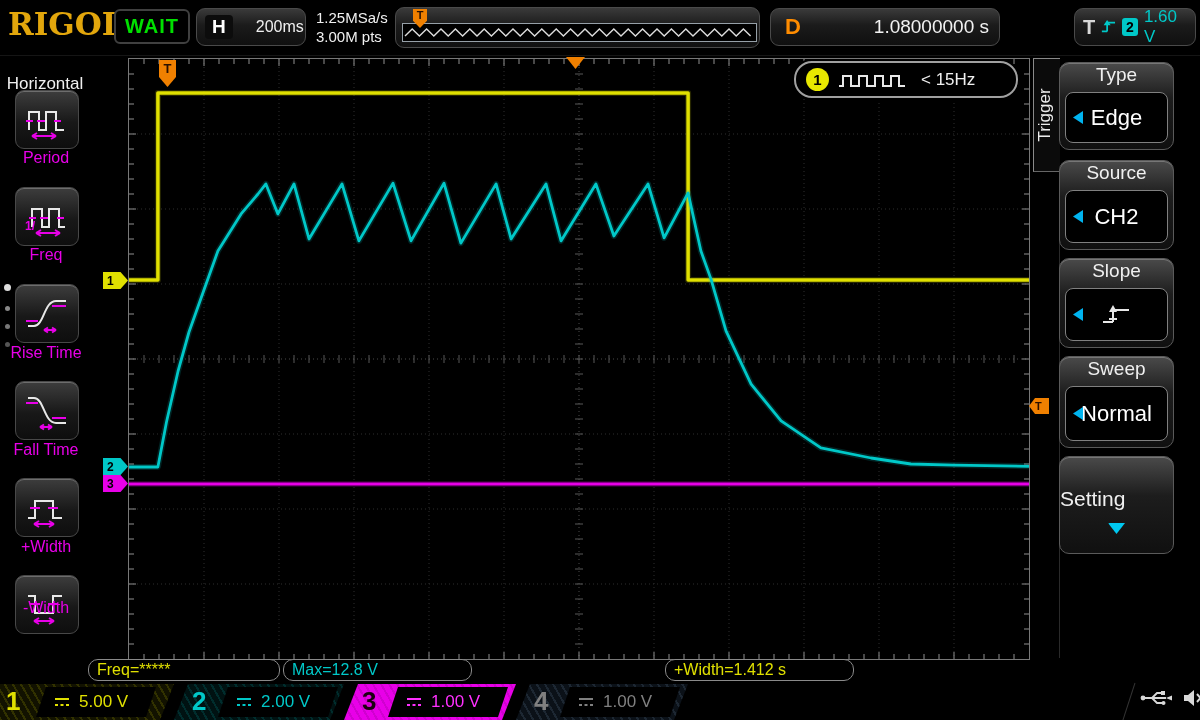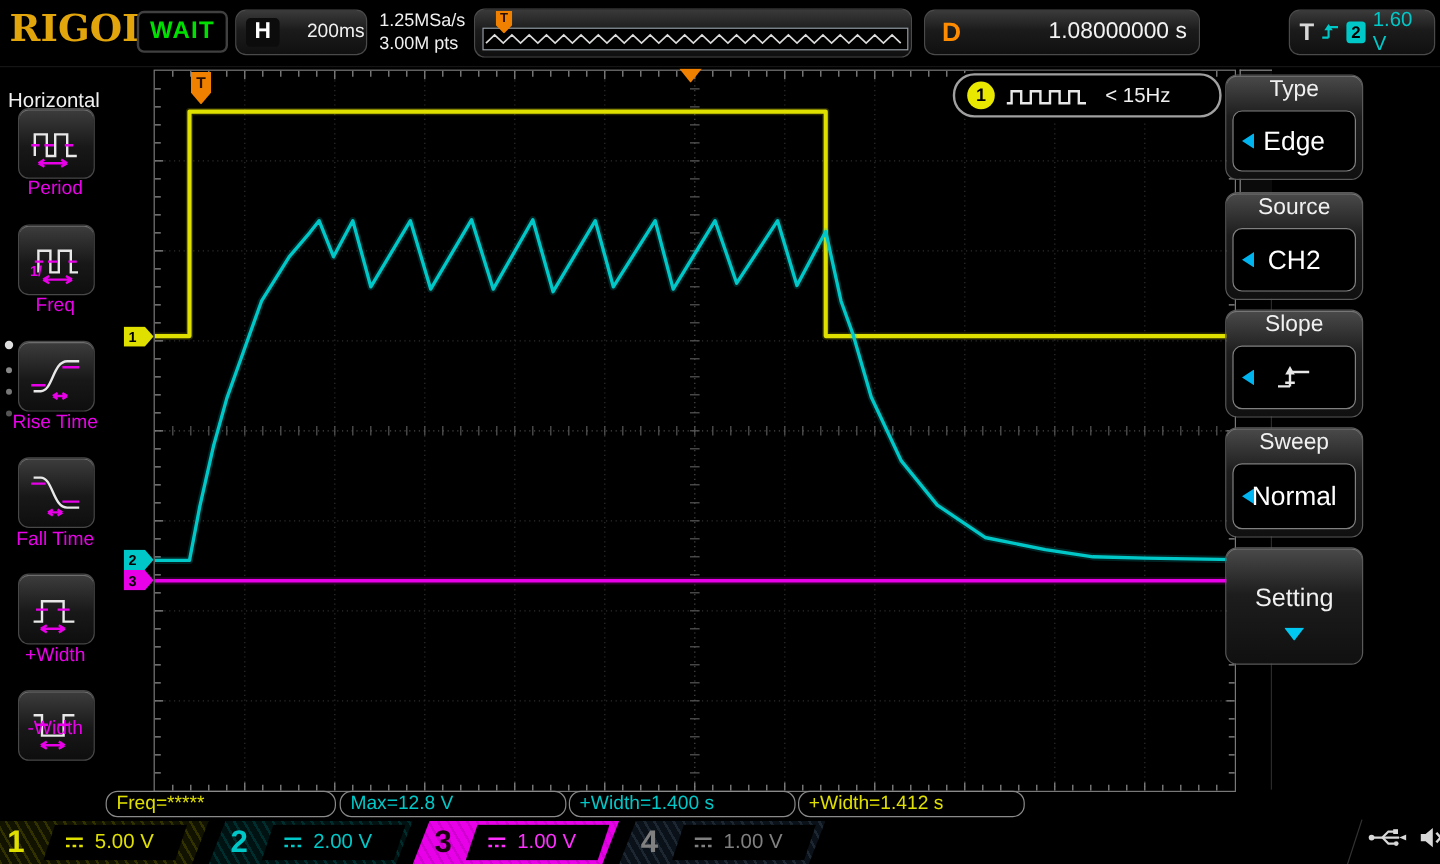--- a/index.html
+++ b/index.html
@@ -56,29 +56,29 @@
          padding:0 10px;box-sizing:border-box;box-shadow:0 0 0 2px #000;}
   .badge-ch{width:23px;height:23px;border-radius:50%;background:#e8e800;color:#000;font-weight:bold;
             font-size:15px;display:flex;align-items:center;justify-content:center;flex:none;}
   .badge-txt{color:#f0f0f0;font-size:17px;white-space:nowrap;}
   
   .rm-line{position:absolute;left:1059px;top:58px;width:1px;height:600px;background:#2a2a2a;}
   .rm-tab{position:absolute;left:1033px;top:58px;width:26px;height:112px;background:#0b0b0b;
           border-left:1px solid #8a8a8a;border-top:1px solid #8a8a8a;border-bottom:1px solid #666;}
   .rm-tab span{position:absolute;left:-43px;top:44px;width:112px;height:24px;text-align:center;
           color:#ececec;font-size:17px;transform:rotate(-90deg);white-space:nowrap;}
-  .rm-group{position:absolute;left:1021px;width:115px;border-radius:10px;
+  .rm-group{position:absolute;left:1059px;width:115px;border-radius:10px;
           background:linear-gradient(180deg,#4a4a4a,#1d1d1d 40%,#101010);border:1px solid #5a5a5a;
           box-shadow:inset 0 1px 0 rgba(255,255,255,.25);box-sizing:border-box;}
   .rm-head{height:27px;font-size:19px;color:#f0f0f0;text-align:center;padding-top:1px;}
   .rm-val{position:absolute;left:5px;right:5px;top:29px;bottom:6px;background:#000;border:1px solid #808080;
           border-radius:8px;display:flex;align-items:center;justify-content:center;font-size:22px;color:#fff;}
   .cyarrow{position:absolute;left:7px;width:10px;height:13px;background:#00b4f0;
           clip-path:polygon(100% 0,100% 100%,0 50%);}
-  .set-txt{position:absolute;top:30px;width:100%;text-align:center;color:#f0f0f0;font-size:21px;}
+  .set-txt{position:absolute;top:30px;width:100%;color:#f0f0f0;font-size:21px;}
   .dnarrow{position:absolute;left:50%;transform:translateX(-50%);top:66px;width:17px;height:11px;
           background:#00c8f0;clip-path:polygon(0 0,100% 0,50% 100%);}
   
   .meas{position:absolute;top:659px;height:22px;background:#000;border:1px solid #8a8a8a;border-radius:10px;
         font-size:16px;line-height:20px;padding-left:8px;box-sizing:border-box;white-space:nowrap;}
   
   .ch-block{position:absolute;top:684px;height:36px;}
   .ch-num{position:absolute;left:18px;top:2px;font-size:26px;font-weight:bold;line-height:30px;}
   .ch-inner{position:absolute;left:44px;top:3px;height:30px;width:120px;background:#000;
             clip-path:polygon(10px 0,100% 0,calc(100% - 10px) 100%,0 100%);
@@ -587,21 +587,20 @@
     </div>
   </div>
 
   <div class="rm-group" style="top:456px;height:98px">
     <div class="set-txt">Setting</div>
     <div class="dnarrow"></div>
   </div>
 
   <div class="meas" style="left: 88px; width: 192px; color: rgb(224, 224, 0);">Freq=*****</div>
   <div class="meas" style="left: 283px; width: 189px; color: rgb(0, 200, 200);">Max=12.8 V</div>
-  <div class="meas" style="left: 474px; width: 189px; color: rgb(0, 200, 200);">+Width=1.400 s</div>
   <div class="meas" style="left: 665px; width: 189px; color: rgb(224, 224, 0);">+Width=1.412 s</div>
 
   <div id="ch1" class="ch-block">
     <div class="ch-num" style="color: rgb(224, 224, 0);">1</div>
     <div class="ch-inner" style="left: 36px; color: rgb(224, 224, 0);">
       <svg width="16" height="12" viewBox="0 0 16 12">
         <path d="M1 3 h14 M1 9 h3 M6.5 9 h3 M12 9 h3" stroke="currentColor" stroke-width="2" fill="none"></path>
       </svg>
       <span class="ch-val">5.00 V</span>
     </div>

